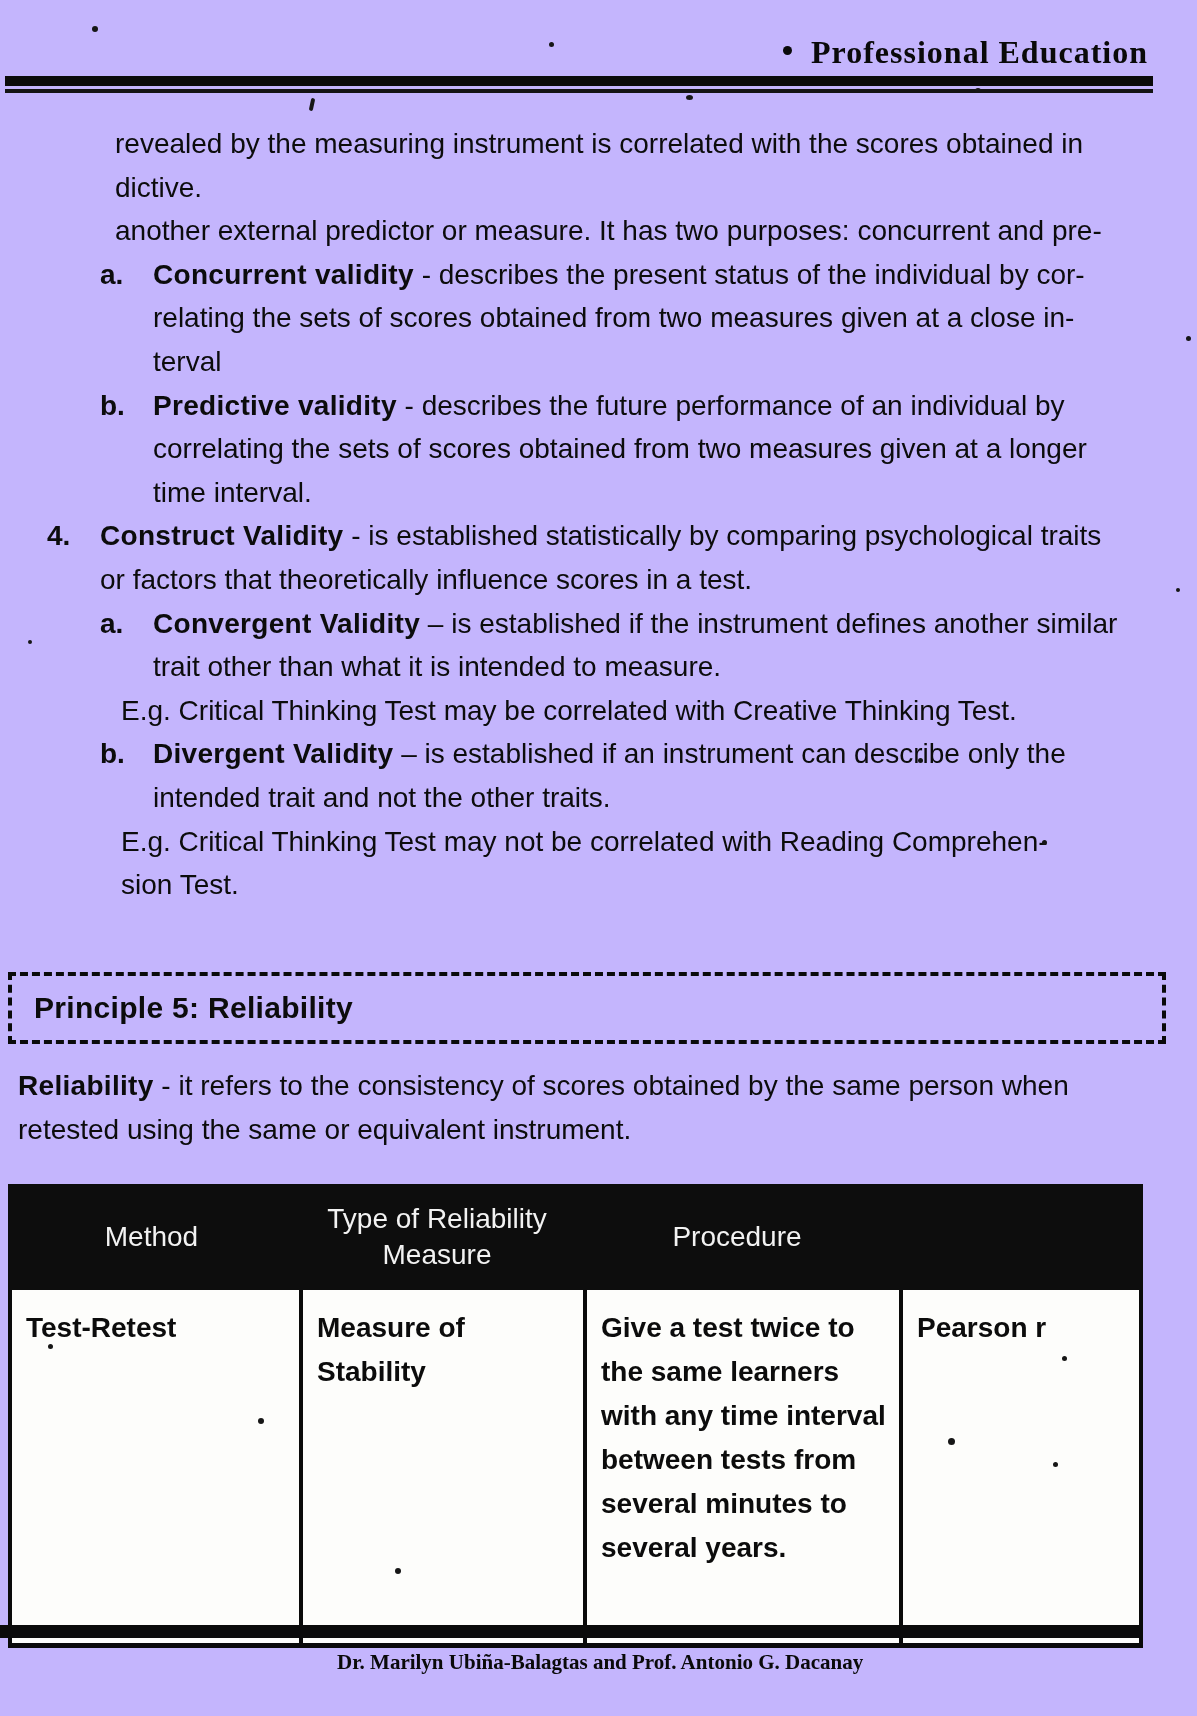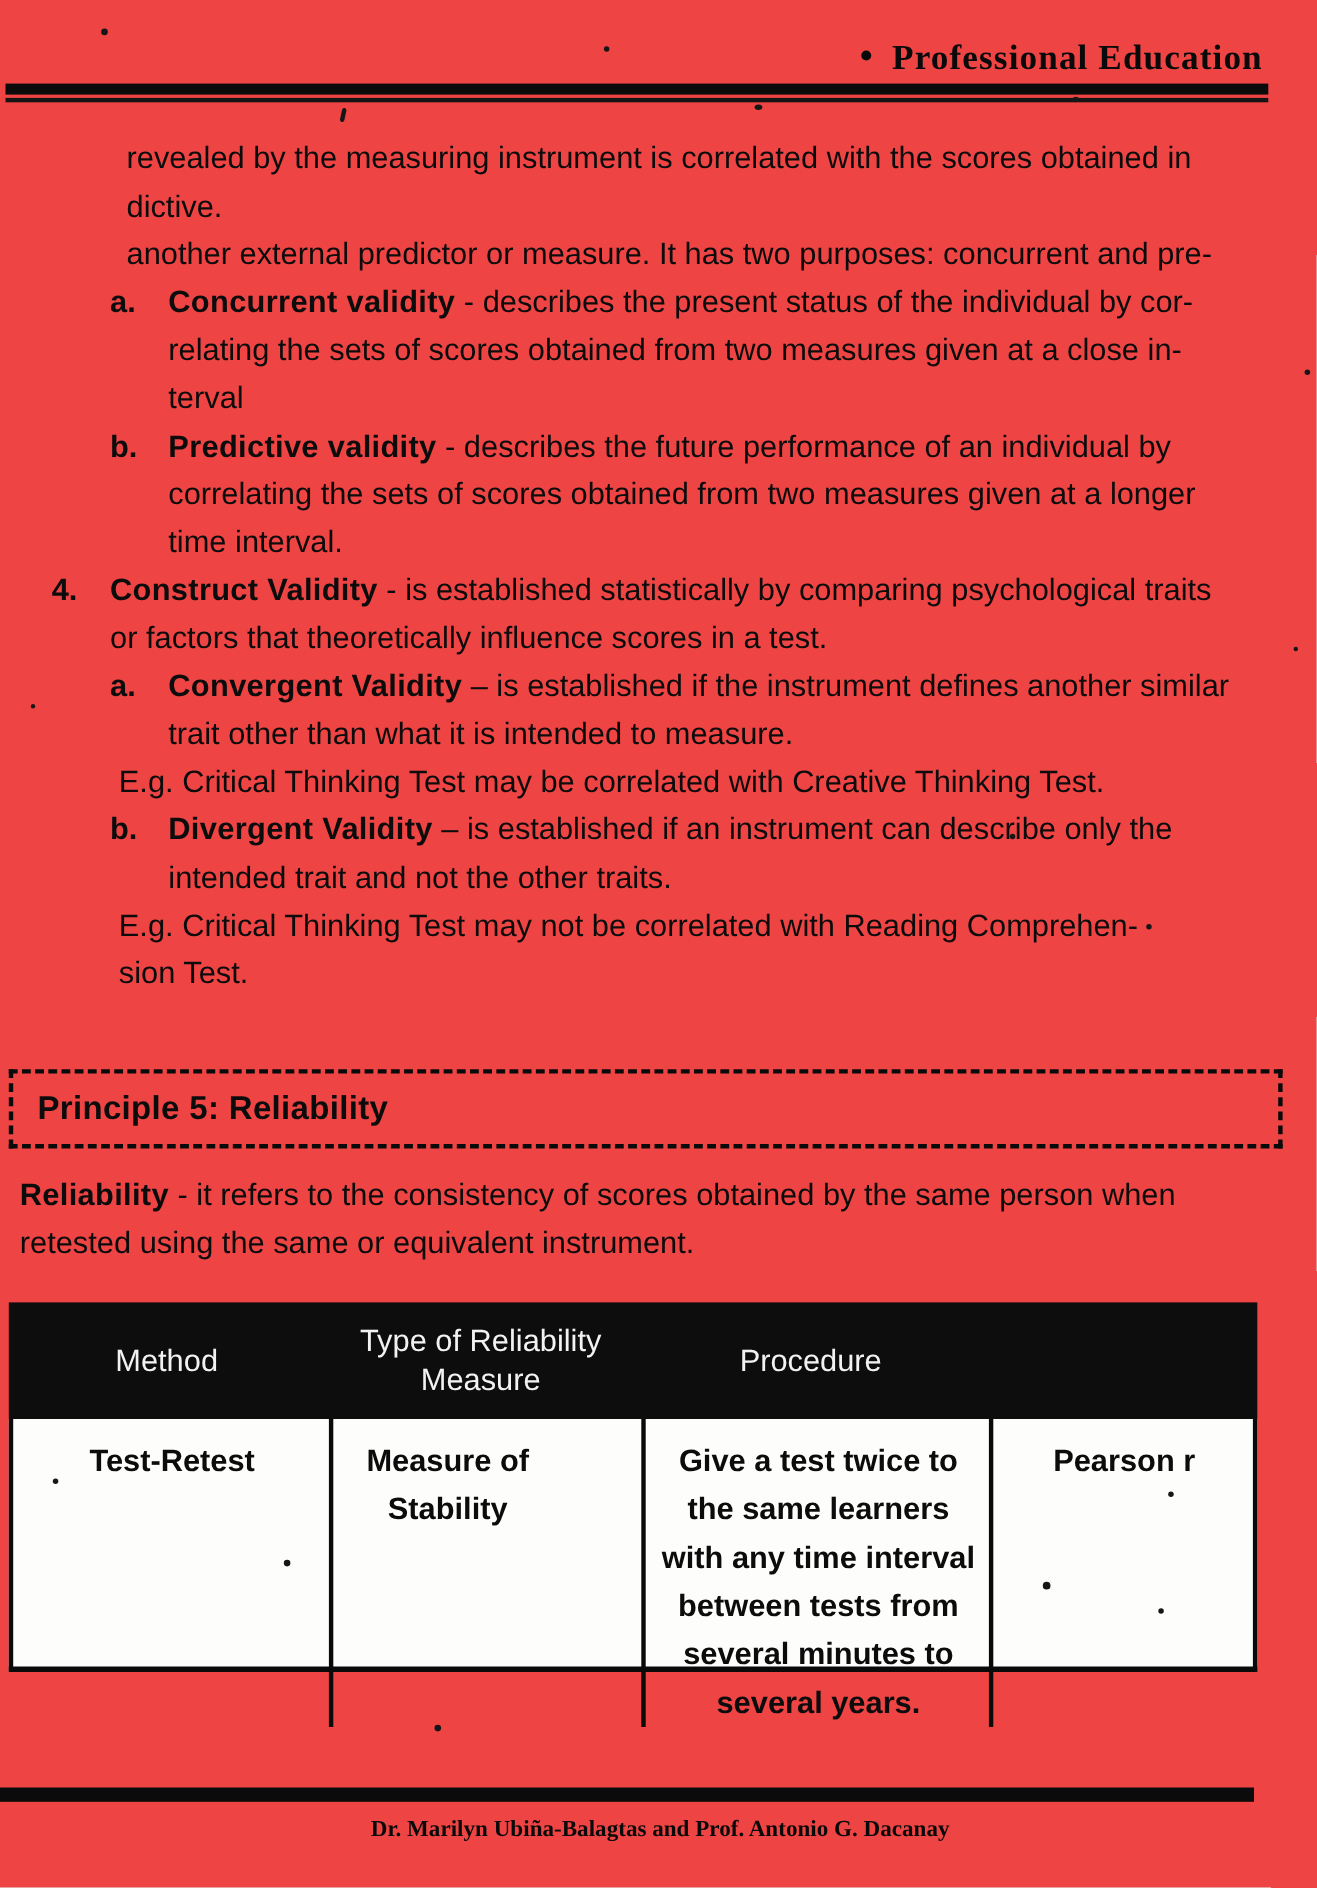--- a/index.html
+++ b/index.html
@@ -1,19 +1,19 @@
 <!DOCTYPE html>
 <html><head>
 <meta charset="utf-8">
 <style>
   html,body{margin:0;padding:0;background:#e8e8e4;}
   .page{
     position:relative;
     width:1197px;height:1716px;
-    background:#ef4444;
+    background:#c4b5fd;
     font-family:"Liberation Sans",sans-serif;
     color:#0c0c0c;
     overflow:hidden;
   }
   
   .hdr-title{
     position:absolute;top:34px;left:0;width:1148px;
     text-align:right;
     font-family:"Liberation Serif",serif;
     font-weight:700;font-size:32px;letter-spacing:1px;
@@ -24,21 +24,21 @@
   .rule-top2{position:absolute;left:5px;top:89px;width:1148px;height:4px;background:#141414;}
   
   .content{
     position:absolute;left:0;top:122px;width:1197px;
     font-size:28px;line-height:43.6px;font-weight:500;
   }
   .ln{position:relative;white-space:nowrap;}
   .pl90{padding-left:115px;}
   .pl100{padding-left:100px;}
   .pl153{padding-left:153px;}
-  .pl168{padding-left:108px;}
+  .pl168{padding-left:108px;margin-left:13px;}
   .mk{position:absolute;font-weight:800;}
   .mk1{left:47px;}
   .mk2{left:100px;}
   .term{font-weight:800;letter-spacing:.3px;}
   
   .principle{
     position:absolute;left:8px;top:972px;width:1128px;height:64px;
     border:4px dashed #0a0a0a;
     display:flex;align-items:center;
     padding-left:22px;
@@ -59,27 +59,26 @@
     background:#0d0d0d;color:#f2f2f2;height:106px;
   }
   .thead .hc{
     display:flex;align-items:center;justify-content:center;
     text-align:center;font-size:28px;font-weight:500;line-height:36px;
     padding:0 14px;
   }
   .hc.c4 div{max-width:200px;}
   .tbody{
     display:grid;grid-template-columns:287px 284px 316px 1fr;
-    height:230px;
+    height:358px;
     border-left:4px solid #0a0a0a;
     border-right:4px solid #0a0a0a;
     border-bottom:5px solid #0a0a0a;
     box-sizing:border-box;
     background:#fdfdfb;
-    text-align:center;
   }
   .tbody .bc{
     padding:16px 12px 0 14px;
     font-size:28px;font-weight:700;line-height:44px;
     box-sizing:border-box;
   }
   .tbody .bc + .bc{border-left:4px solid #0a0a0a;}
   .bc.c2 div{max-width:180px;}
   .bc.c3 div{max-width:298px;}
   

